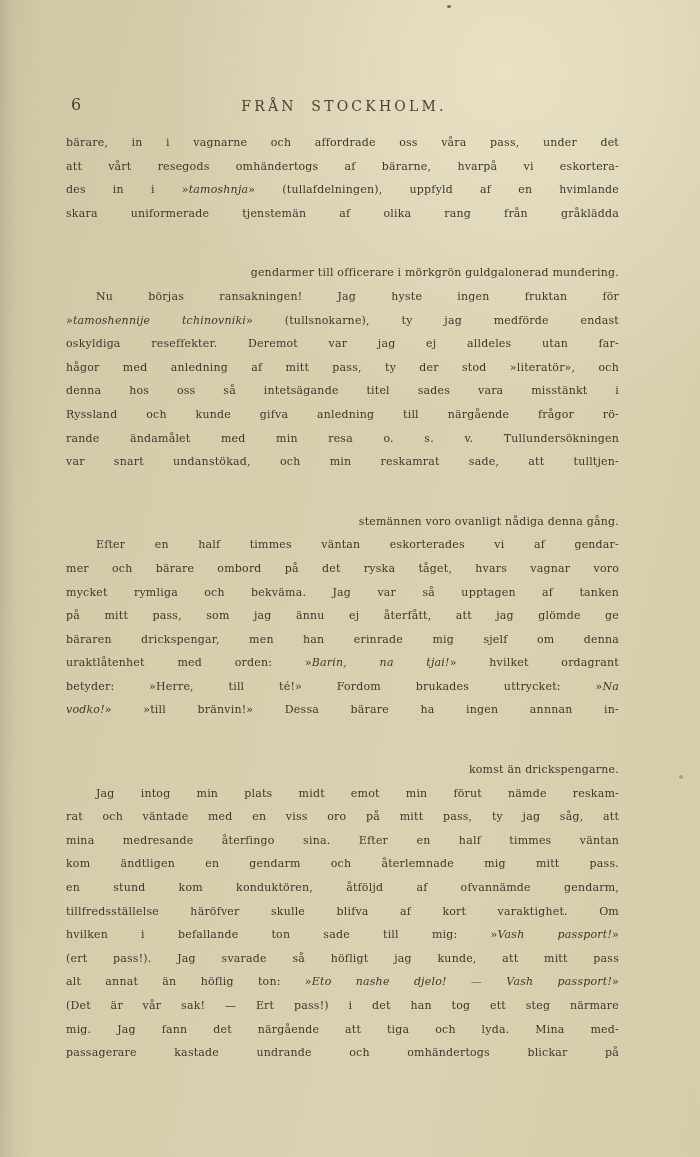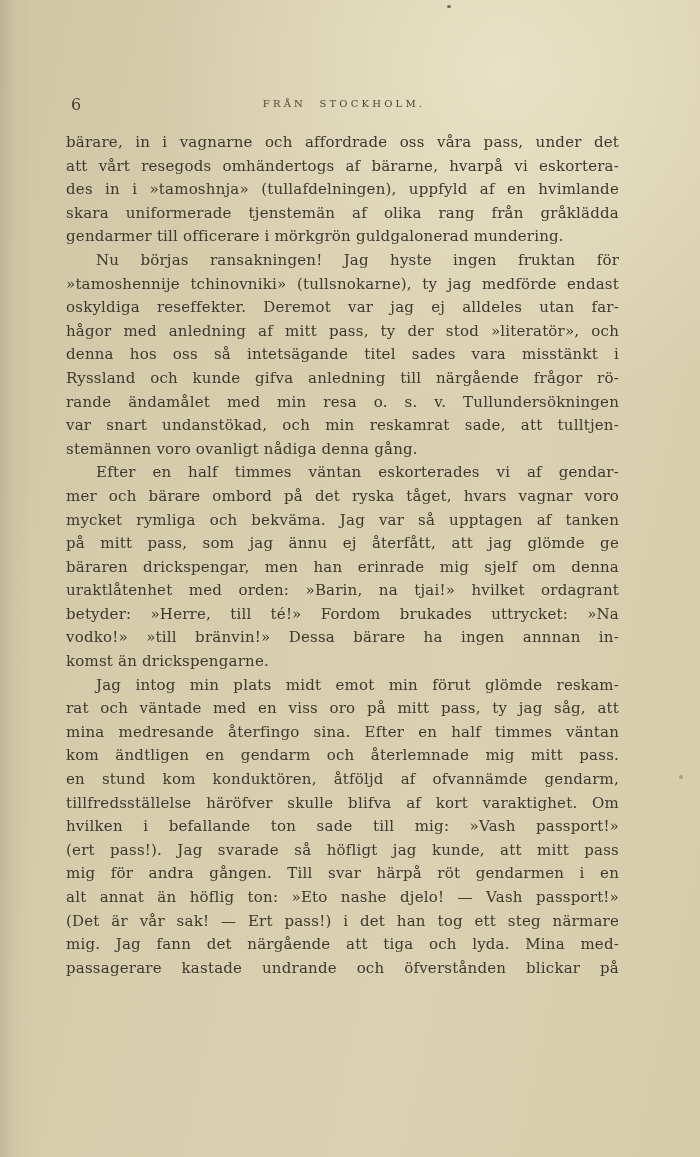--- a/index.html
+++ b/index.html
@@ -35,49 +35,51 @@
     top: 0;
     font-size: 16px;
     color: #46402f;
   }
   .running-head {
     position: absolute;
     left: 0;
     right: 0;
     top: 3px;
     text-align: center;
-    font-size: 10px;
+    font-size: 14px;
     letter-spacing: 3.2px;
     word-spacing: 7px;
     color: #4b4435;
   }
   .text-block {
     position: absolute;
     left: 66px;
     top: 131px;
     width: 553px;
   }
   .line {
     height: 23.6px;
     line-height: 23.6px;
-    font-size: 15px;
+    font-size: 11px;
     letter-spacing: 0.2px;
     white-space: normal;
   }
   .line.just {
     text-align: justify;
     text-align-last: justify;
   }
   .line.nojust {
-    text-align: left;
+    text-align: right;
+    margin-top: 36px;
   }
   .line.indent {
     text-indent: 30px;
   }
   .it {
+    font-style: italic;
   }
   .speck {
     position: absolute;
     border-radius: 50%;
   }
   .speck.s1 {
     left: 447px;
     top: 5px;
     width: 4px;
     height: 3px;
@@ -117,29 +119,28 @@
       <div class="line nojust"><span>stemännen voro ovanligt nådiga denna gång.</span></div>
       <div class="line just indent"><span>Efter en half timmes väntan eskorterades vi af gendar-</span></div>
       <div class="line just"><span>mer och bärare ombord på det ryska tåget, hvars vagnar voro</span></div>
       <div class="line just"><span>mycket rymliga och bekväma.  Jag var så upptagen af tanken</span></div>
       <div class="line just"><span>på mitt pass, som jag ännu ej återfått, att jag glömde ge</span></div>
       <div class="line just"><span>bäraren drickspengar, men han erinrade mig sjelf om denna</span></div>
       <div class="line just"><span>uraktlåtenhet med orden: »</span><span class="it">Barin, na tjai!</span><span>» hvilket ordagrant</span></div>
       <div class="line just"><span>betyder:  »Herre, till té!»  Fordom brukades uttrycket: »</span><span class="it">Na</span></div>
       <div class="line just"><span class="it">vodko!</span><span>» »till bränvin!»  Dessa bärare ha ingen annnan in-</span></div>
       <div class="line nojust"><span>komst än drickspengarne.</span></div>
-      <div class="line just indent"><span>Jag intog min plats midt emot min förut glömde reskam-</span></div>
+      <div class="line just indent"><span>Jag intog min plats midt emot min förut nämde reskam-</span></div>
       <div class="line just"><span>rat och väntade med en viss oro på mitt pass, ty jag såg, att</span></div>
       <div class="line just"><span>mina medresande återfingo sina.  Efter en half timmes väntan</span></div>
       <div class="line just"><span>kom ändtligen en gendarm och återlemnade mig mitt pass.</span></div>
       <div class="line just"><span>en stund kom konduktören, åtföljd af ofvannämde gendarm,</span></div>
       <div class="line just"><span>tillfredsställelse häröfver skulle blifva af kort varaktighet. Om</span></div>
       <div class="line just"><span>hvilken i befallande ton sade till mig:  »</span><span class="it">Vash passport!</span><span>»</span></div>
       <div class="line just"><span>(ert pass!).  Jag svarade så höfligt jag kunde, att mitt pass</span></div>
-      <div class="line just"><span>mig för andra gången.  Till svar härpå röt gendarmen i en</span></div>
       <div class="line just"><span>alt annat än höflig ton:  »</span><span class="it">Eto nashe djelo! — Vash passport!</span><span>»</span></div>
       <div class="line just"><span>(Det är vår sak! — Ert pass!) i det han tog ett steg närmare</span></div>
       <div class="line just"><span>mig.  Jag fann det närgående att tiga och lyda.  Mina med-</span></div>
-      <div class="line just"><span>passagerare kastade undrande och öfverstånden blickar på</span></div>
+      <div class="line just"><span>passagerare kastade undrande och omhändertogs blickar på</span></div>
     </div>
   <div class="speck s1"></div>
   <div class="speck s2"></div>
 </div>
 
 </body></html>

